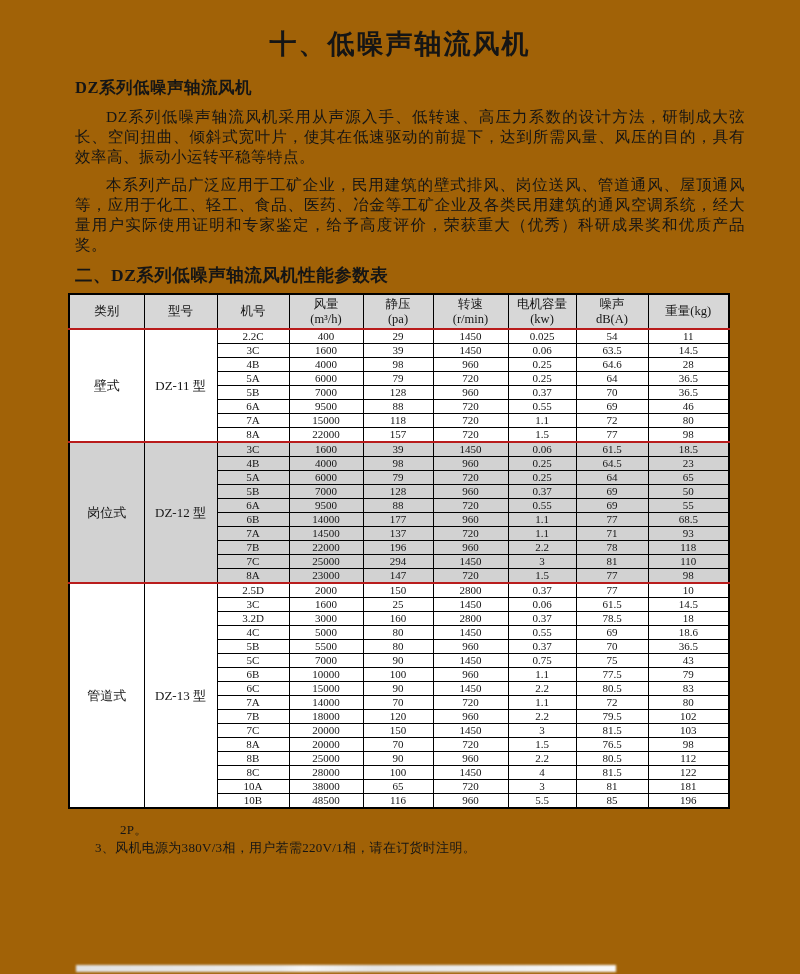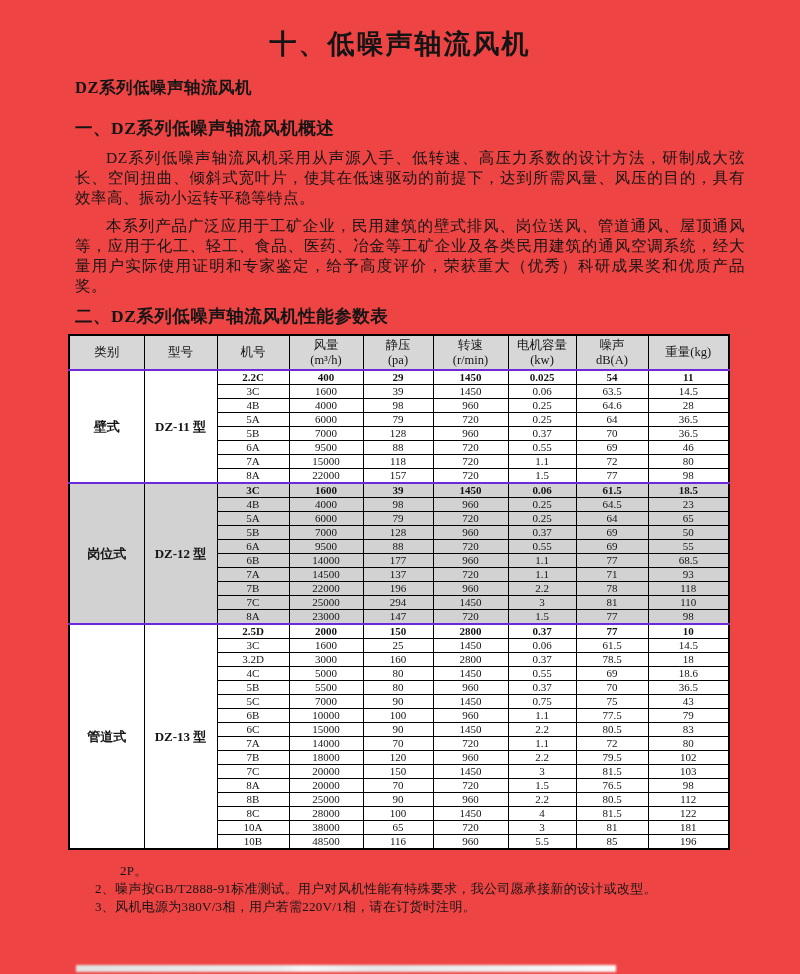--- a/index.html
+++ b/index.html
@@ -1,19 +1,19 @@
 <!DOCTYPE html>
 <html lang="zh" style="--header-bg: #d7d7d7; --shaded-bg: #d2d2d2;"><head>
 <meta charset="utf-8">
 <style>
   * { box-sizing: border-box; }
   html,body { margin:0; padding:0; background:#ffffff; }
   .page {
     position:relative; width:800px; height:974px; overflow:hidden;
-    background:#ef4444; color:#151515;
+    background:#a16207; color:#151515;
     font-family:"Liberation Serif","DejaVu Serif",serif;
   }
   .doc-title {
     padding-top:26px; text-align:center;
     font-size:27px; font-weight:bold; letter-spacing:2px;
   }
   .doc-subtitle {
     margin:15px 0 0 75px; font-size:16.5px; font-weight:bold; letter-spacing:0.5px;
   }
   .section-heading {
@@ -33,21 +33,21 @@
     padding:0; overflow:hidden;
   }
   table.perf thead th {
     height:35px; background:var(--header-bg,#d7d7d7);
     font-weight:normal; font-size:12.5px; line-height:15px; white-space:pre-line;
   }
   table.perf tbody td {
     height:13px; font-size:11px; line-height:13px; background:#fff;
   }
   table.perf tbody td.cat-cell, table.perf tbody td.model-cell { font-size:13px; }
-  table.perf tbody tr.group-start td { border-top:2px solid #6d28d9;font-weight:bold; }
+  table.perf tbody tr.group-start td { border-top:2px solid #b91c1c; }
   table.perf tbody tr.shaded td { background:var(--shaded-bg,#d2d2d2); }
   .notes {
     margin:12px 60px 0 75px; font-size:13px; line-height:18px; letter-spacing:0.3px;
   }
   .note-line1 { padding-left:45px; text-indent:-45px; }
   .note-cont  { padding-left:45px; }
   .note-item  { padding-left:45px; text-indent:-25px; }
   .bottom-smear {
     position:absolute; left:76px; bottom:2px; width:540px; height:7px;
     background:linear-gradient(90deg,#e2e2e2 0%,#ececec 38%,#f7f7f7 42%,#e6e6e6 55%,#eeeeee 75%,#f9f9f9 100%);
@@ -56,21 +56,20 @@
 </style>
 </head>
 <body>
 
 <div class="page">
 
   <div class="doc-title">十、低噪声轴流风机</div>
 
   <div class="doc-subtitle">DZ系列低噪声轴流风机</div>
 
-  <div class="section-heading">一、DZ系列低噪声轴流风机概述</div>
 
   <div class="para">DZ系列低噪声轴流风机采用从声源入手、低转速、高压力系数的设计方法，研制成大弦长、空间扭曲、倾斜式宽叶片，使其在低速驱动的前提下，达到所需风量、风压的目的，具有效率高、振动小运转平稳等特点。</div>
 
   <div class="para">本系列产品广泛应用于工矿企业，民用建筑的壁式排风、岗位送风、管道通风、屋顶通风等，应用于化工、轻工、食品、医药、冶金等工矿企业及各类民用建筑的通风空调系统，经大量用户实际使用证明和专家鉴定，给予高度评价，荣获重大（优秀）科研成果奖和优质产品奖。</div>
 
   <div class="section-heading second">二、DZ系列低噪声轴流风机性能参数表</div>
 
   <table class="perf">
     <colgroup>
       <col style="width:75px">
@@ -412,19 +411,18 @@
           <td>960</td>
           <td>5.5</td>
           <td>85</td>
           <td>196</td>
         </tr>
       </tbody>
   </table>
 
   <div class="notes">
     <div class="note-cont">2P。</div>
-    <div class="note-item">2、噪声按GB/T2888-91标准测试。用户对风机性能有特殊要求，我公司愿承接新的设计或改型。</div>
     <div class="note-item">3、风机电源为380V/3相，用户若需220V/1相，请在订货时注明。</div>
   </div>
 
   <div class="bottom-smear"></div>
 
 </div>
 
 </body></html>

